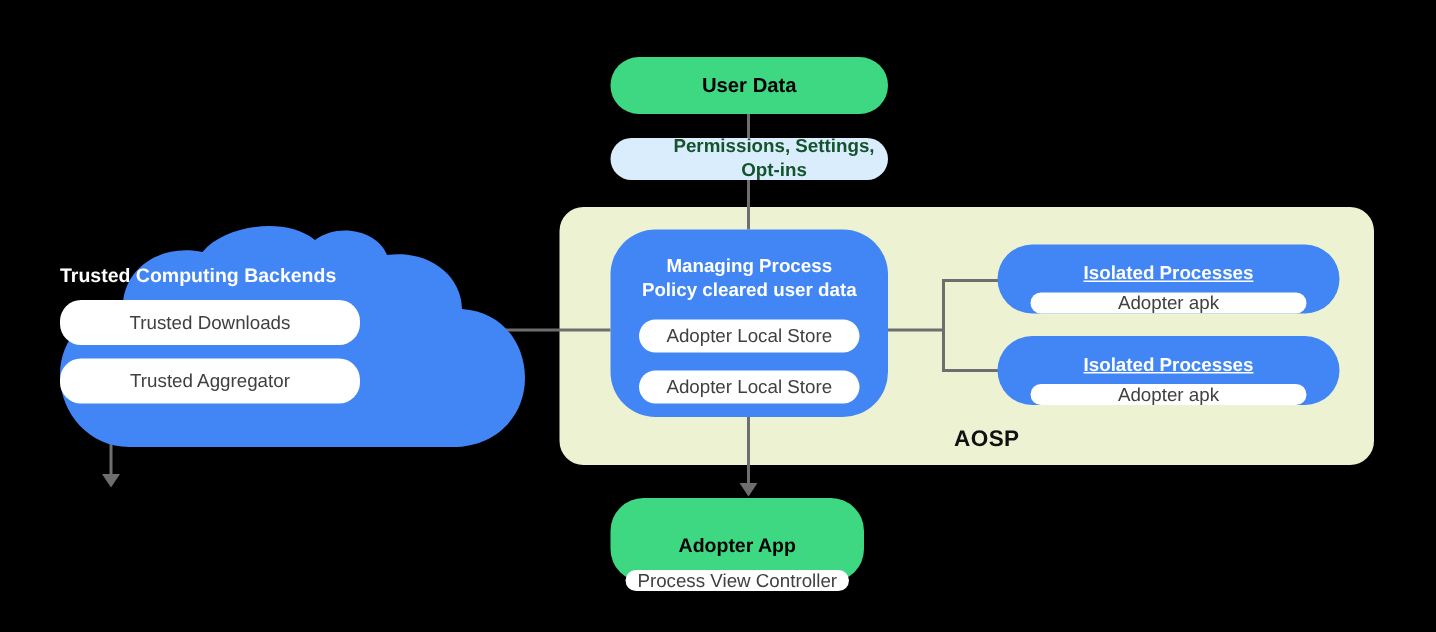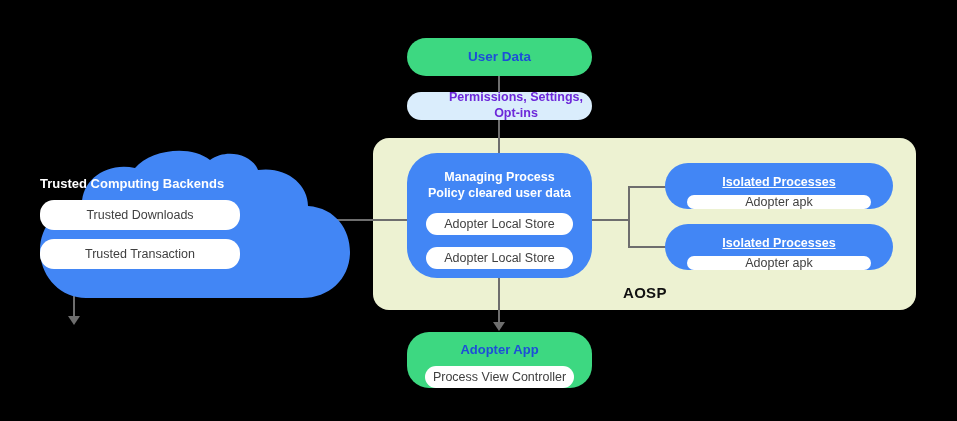--- a/index.html
+++ b/index.html
@@ -21,21 +21,21 @@
     position: absolute;
     left: 373px;
     top: 138px;
     width: 543px;
     height: 172px;
     background: #EDF2D2;
     border-radius: 16px;
   }
   .aosp-label {
     position: absolute;
-    left: 623px;
+    left: 636px;
     top: 284px;
     font-size: 15px;
     font-weight: bold;
     color: #111111;
     letter-spacing: 0.3px;
   }
 
   
   .conn {
     position: absolute;
@@ -66,31 +66,31 @@
     text-align: center;
     line-height: 1.25;
   }
 
   
   .green-box {
     background: #3DD881;
     border-radius: 22px;
   }
   .green-box .node-title {
-    color: #1d4ed8;
+    color: #000000;
   }
 
   
   .lightblue-box {
     background: #DAEDFC;
     border-radius: 16px;
     justify-content: center;
   }
   .lightblue-box .node-title {
-    color: #6d28d9;
+    color: #14532d;
     padding-left: 33px;
   }
 
   
   .blue-box {
     background: #4286F5;
   }
   .blue-box .node-title {
     color: #FFFFFF;
   }
@@ -139,22 +139,22 @@
   #isolated-2 { top: 224px; }
   .isolated-box .node-title {
     font-size: 12.5px;
     text-decoration: underline;
   }
   .isolated-box .pill {
     width: 184px; height: 21px; margin-top: 5px;
   }
 
   #adopter-app {
-    left: 407px; top: 332px; width: 185px; height: 56px;
-    padding-top: 10px;
+    left: 407px; top: 332px; width: 169px; height: 56px;
+    padding-top: 24px;
   }
   #adopter-app .node-title { font-size: 13px; }
   #adopter-app .pill {
     width: 149px; height: 22px; margin-top: 8px;
   }
 
   
   #cloud-wrap {
     position: absolute;
     left: 40px; top: 150px;
@@ -236,21 +236,21 @@
     <svg width="310" height="160" viewBox="0 0 310 160">
       <path d="M 95,18 C 110,0 150,-6 170,10 C 186,-2 212,4 218,20
                C 246,16 268,34 268,56 C 296,58 310,80 310,102
                C 310,128 290,148 262,148 L 46,148
                C 20,148 0,126 0,100 C 0,76 18,56 42,54
                C 42,30 66,12 95,18 Z" fill="#4286F5"></path>
     </svg>
     <div class="cloud-content">
       <div class="cloud-title">Trusted Computing Backends</div>
       <div class="pill">Trusted Downloads</div>
-      <div class="pill">Trusted Transaction</div>
+      <div class="pill">Trusted Aggregator</div>
     </div>
   </div>
 
   <div id="adopter-app" class="node green-box">
     <div class="node-title">Adopter App</div>
     <div class="pill">Process View Controller</div>
   </div>
 
 </div>
 

